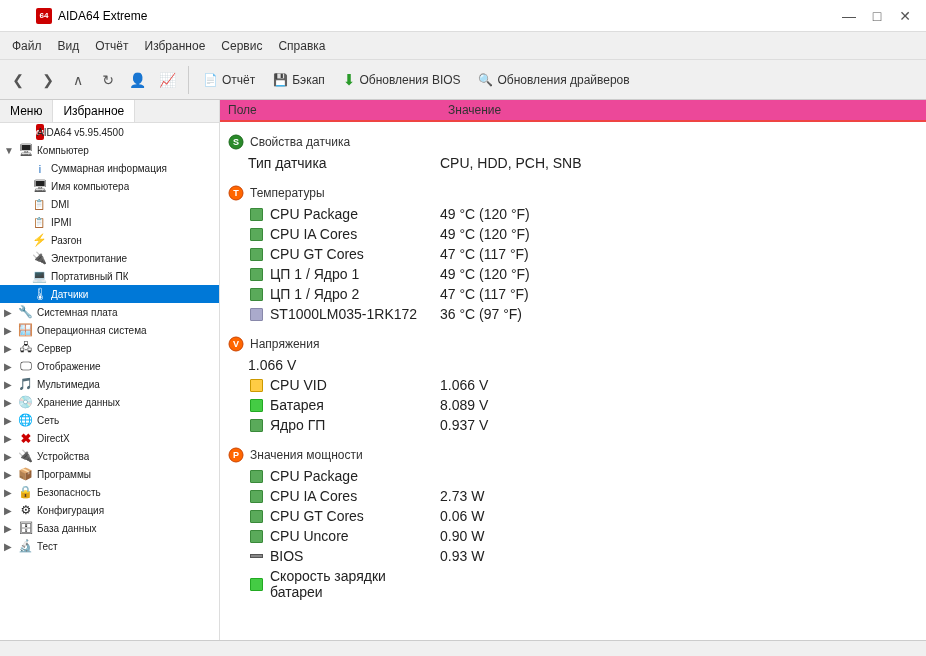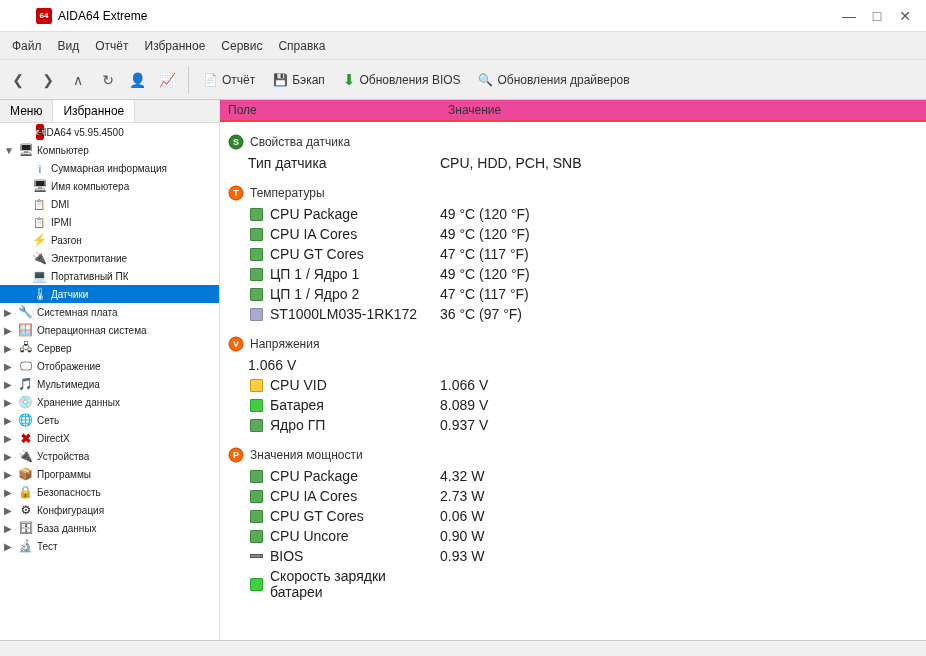--- a/index.html
+++ b/index.html
@@ -544,21 +544,20 @@
       <span>Значения мощности</span>
     </div>
 
     <div class="data-row">
       <div class="data-field">
         <span class="row-icon">
             <span class="cpu-icon-small"></span>
           </span>
         <span>CPU Package</span>
       </div>
-      <div class="data-value">4.32 W</div>
     </div>
 
     <div class="data-row">
       <div class="data-field">
         <span class="row-icon">
             <span class="cpu-icon-small"></span>
           </span>
         <span>CPU IA Cores</span>
       </div>
       <div class="data-value">2.73 W</div>

